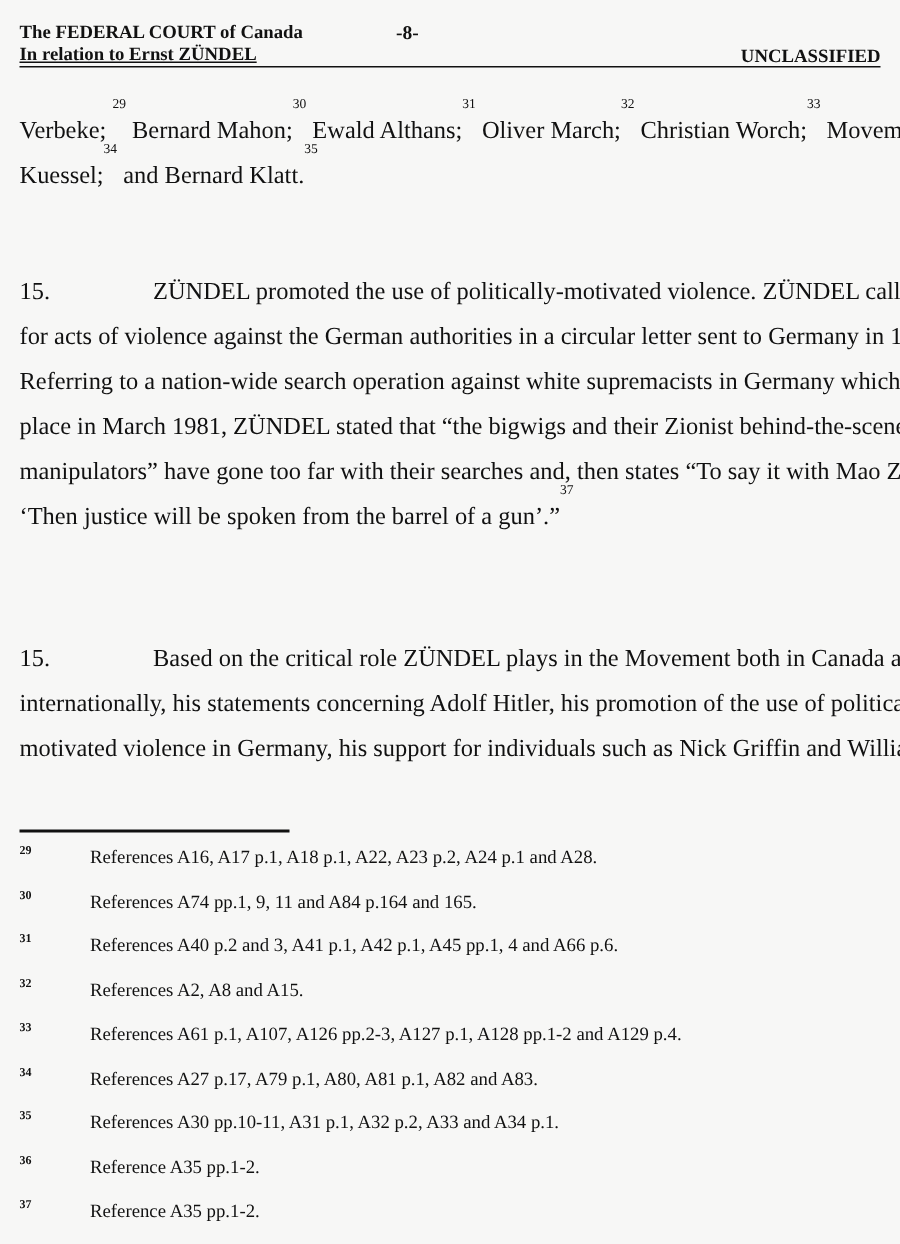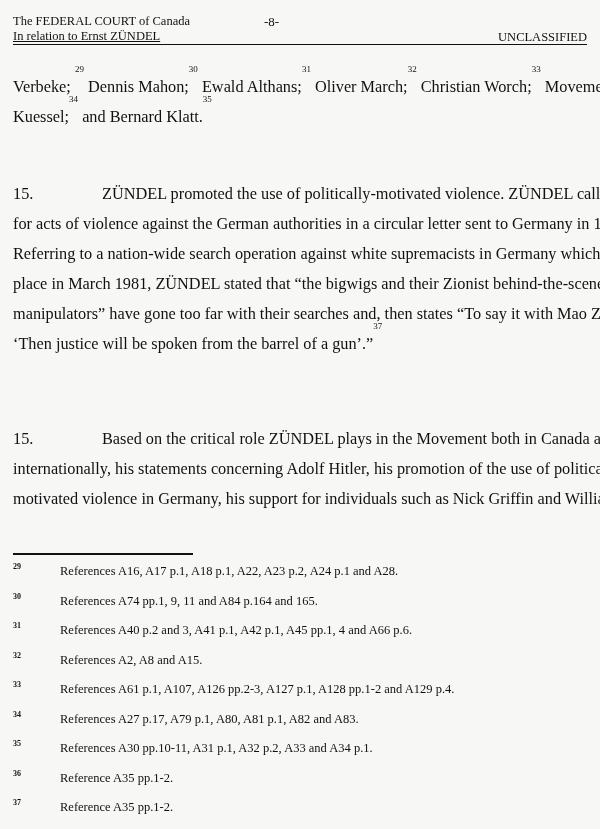--- a/index.html
+++ b/index.html
@@ -15,21 +15,21 @@
       font-family: "Liberation Serif", "DejaVu Serif", serif;
       color: #111;
     }
     .header {
       position: absolute;
       left: 13px;
       right: 13px;
       top: 14px;
       height: 30px;
       border-bottom: 1.5px solid #111;
-      font-weight: normal;
+      font-weight: bold;
       font-size: 12.5px;
       line-height: 15px;
     }
     .header .left { position: absolute; left: 0; top: 0; }
     .header .left .line2 { text-decoration: underline; }
     .header .center { position: absolute; left: 251px; top: 0; font-size: 13px; }
     .header .right { position: absolute; right: 0; top: 16px; }
 
     .body-text {
       position: absolute;
@@ -83,21 +83,21 @@
   <div class="left">
     <div>The FEDERAL COURT of Canada</div>
     <div class="line2">In relation to Ernst ZÜNDEL</div>
   </div>
   <div class="center">-8-</div>
   <div class="right">UNCLASSIFIED</div>
 </div>
 
 <div class="body-text" style="top:72px;">
   <span class="ln">
-    <span>Verbeke; </span><sup>29</sup><span> Dennis Mahon;</span><sup>30</sup><span> Ewald Althans;</span><sup>31</sup><span> Oliver March;</span><sup>32</sup><span> Christian Worch;</span><sup>33</sup><span> Movement</span>
+    <span>Verbeke; </span><sup>29</sup><span> Bernard Mahon;</span><sup>30</sup><span> Ewald Althans;</span><sup>31</sup><span> Oliver March;</span><sup>32</sup><span> Christian Worch;</span><sup>33</sup><span> Movement</span>
   </span>
   <span class="ln">
     <span>Kuessel;</span><sup>34</sup><span> and Bernard Klatt.</span><sup>35</sup>
   </span>
 </div>
 
 <div class="body-text" style="top:179px;">
   <span class="ln"><span class="para-num">15.</span><span>ZÜNDEL promoted the use of politically-motivated violence.  ZÜNDEL called</span></span>
   <span class="ln"><span>for acts of violence against the German authorities in a circular letter sent to Germany in 1981.</span></span>
   <span class="ln"><span>Referring to a nation-wide search operation against white supremacists in Germany which took</span></span>

